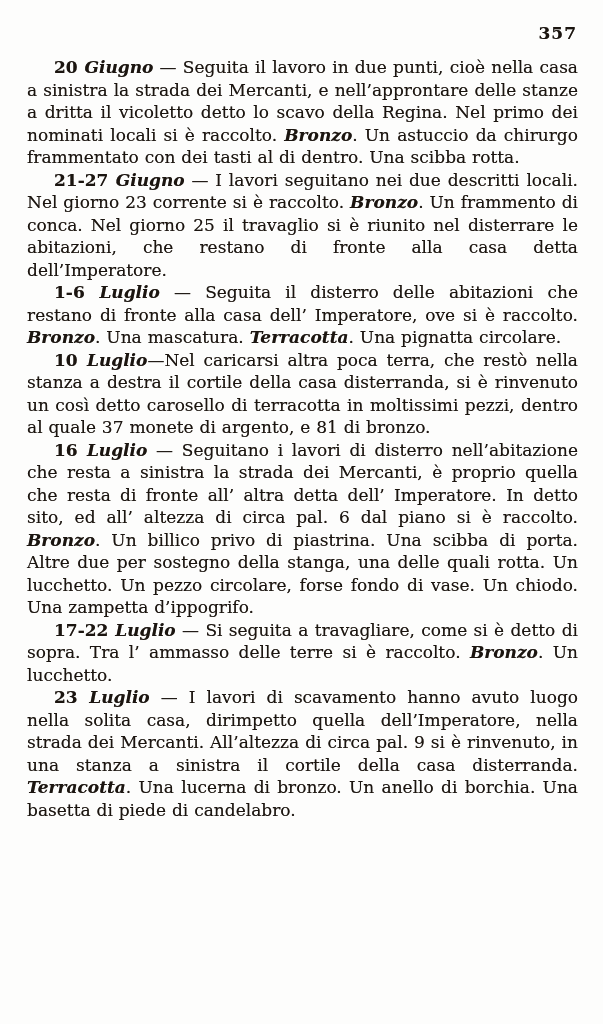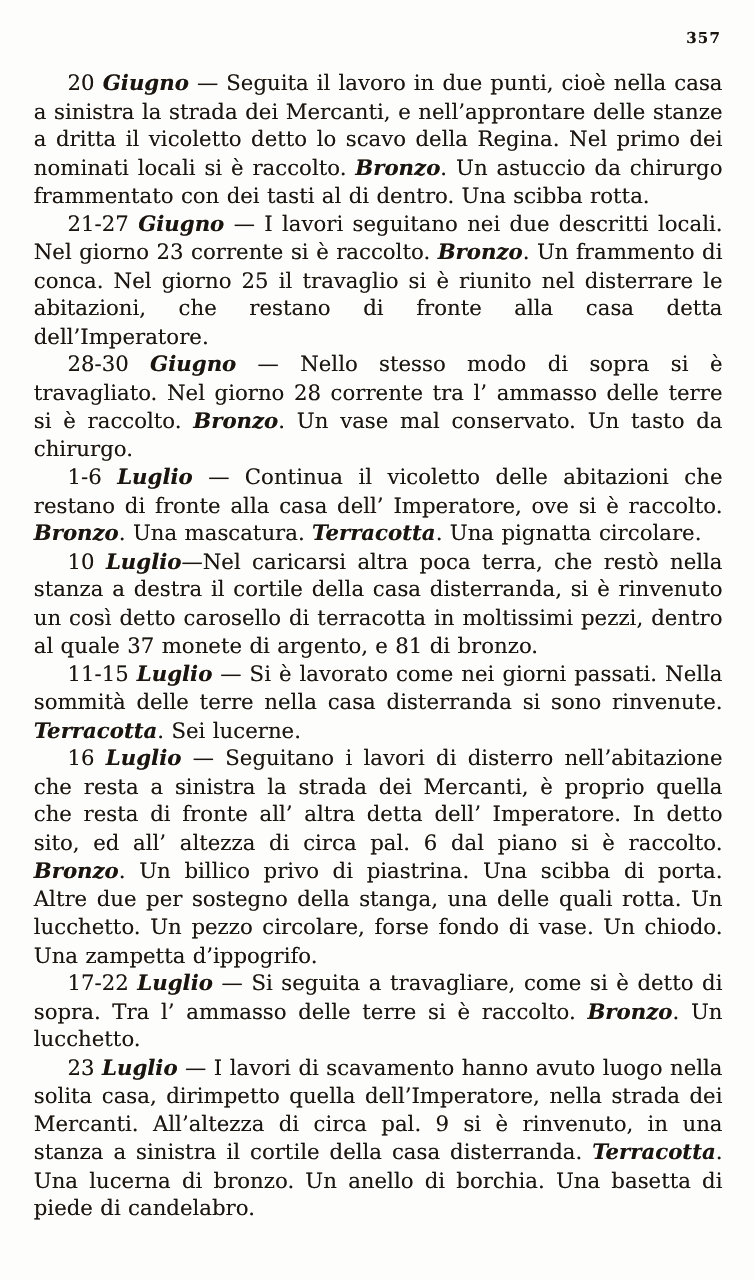--- a/index.html
+++ b/index.html
@@ -33,50 +33,48 @@
     letter-spacing: 1.3px;
     white-space: nowrap;
     padding-right: 30px;
     text-shadow: 0 0 0.5px rgba(20,12,6,0.55);
   }
   .page-number {
     position: absolute;
     right: 1px;
     top: -4px;
     font-weight: bold;
-    font-size: 12px;
+    font-size: 17px;
     letter-spacing: 1px;
     text-shadow: 0 0 0.5px rgba(20,12,6,0.55);
   }
   .page-body p.para {
     margin: 0;
     text-align: justify;
     text-indent: 27px;
     font-size: 17px;
     line-height: 22.5px;
     word-spacing: 0.5px;
     hyphens: auto;
     -webkit-hyphens: auto;
     text-shadow: 0 0 0.45px rgba(25,15,8,0.5);
   }
   .seg-n { font-style: normal; font-weight: normal; margin-top: 25px; }
-  .seg-b { font-weight: normal; margin-top: 48px; }
+  .seg-b { font-weight: bold; margin-top: 48px; }
   .seg-bi { font-weight: bold; font-style: italic; margin-top: 28px; }
 </style>
 </head>
 <body style="background: rgb(253, 253, 252); color: rgb(27, 21, 16);">
 
 <div class="page">
   <div class="page-header">
     <span class="page-number">357</span>
   </div>
   <div class="page-body">
       <p class="para"><span class="seg-b">20 </span><span class="seg-bi">Giugno</span><span class="seg-n"> — Seguita il lavoro in due punti, cioè nella casa a sinistra la strada dei Mercanti, e nell’approntare delle stanze a dritta il vicoletto detto lo scavo della Regina. Nel primo dei nominati locali si è raccolto. </span><span class="seg-bi">Bronzo</span><span class="seg-n">. Un astuccio da chirurgo frammentato con dei tasti al di dentro. Una scibba rotta.</span></p>
       <p class="para"><span class="seg-b">21-27 </span><span class="seg-bi">Giugno</span><span class="seg-n"> — I lavori seguitano nei due descritti locali. Nel giorno 23 corrente si è raccolto. </span><span class="seg-bi">Bronzo</span><span class="seg-n">. Un frammento di conca. Nel giorno 25 il travaglio si è riunito nel disterrare le abitazioni, che restano di fronte alla casa detta dell’Imperatore.</span></p>
-      <p class="para"><span class="seg-b">28-30 </span><span class="seg-bi">Giugno</span><span class="seg-n"> — Nello stesso modo di sopra si è travagliato. Nel giorno 28 corrente tra l’ ammasso delle terre si è raccolto. </span><span class="seg-bi">Bronzo</span><span class="seg-n">. Un vase mal conservato. Un tasto da chirurgo.</span></p>
-      <p class="para"><span class="seg-b">1-6 </span><span class="seg-bi">Luglio</span><span class="seg-n"> — Continua il vicoletto delle abitazioni che restano di fronte alla casa dell’ Imperatore, ove si è raccolto. </span><span class="seg-bi">Bronzo</span><span class="seg-n">. Una mascatura. </span><span class="seg-bi">Terracotta</span><span class="seg-n">. Una pignatta circolare.</span></p>
+      <p class="para"><span class="seg-b">1-6 </span><span class="seg-bi">Luglio</span><span class="seg-n"> — Seguita il disterro delle abitazioni che restano di fronte alla casa dell’ Imperatore, ove si è raccolto. </span><span class="seg-bi">Bronzo</span><span class="seg-n">. Una mascatura. </span><span class="seg-bi">Terracotta</span><span class="seg-n">. Una pignatta circolare.</span></p>
       <p class="para"><span class="seg-b">10 </span><span class="seg-bi">Luglio</span><span class="seg-n">—Nel caricarsi altra poca terra, che restò nella stanza a destra il cortile della casa disterranda, si è rinvenuto un così detto carosello di terracotta in moltissimi pezzi, dentro al quale 37 monete di argento, e 81 di bronzo.</span></p>
-      <p class="para"><span class="seg-b">11-15 </span><span class="seg-bi">Luglio</span><span class="seg-n"> — Si è lavorato come nei giorni passati. Nella sommità delle terre nella casa disterranda si sono rinvenute. </span><span class="seg-bi">Terracotta</span><span class="seg-n">. Sei lucerne.</span></p>
       <p class="para"><span class="seg-b">16 </span><span class="seg-bi">Luglio</span><span class="seg-n"> — Seguitano i lavori di disterro nell’abitazione che resta a sinistra la strada dei Mercanti, è proprio quella che resta di fronte all’ altra detta dell’ Imperatore. In detto sito, ed all’ altezza di circa pal. 6 dal piano si è raccolto. </span><span class="seg-bi">Bronzo</span><span class="seg-n">. Un billico privo di piastrina. Una scibba di porta. Altre due per sostegno della stanga, una delle quali rotta. Un lucchetto. Un pezzo circolare, forse fondo di vase. Un chiodo. Una zampetta d’ippogrifo.</span></p>
       <p class="para"><span class="seg-b">17-22 </span><span class="seg-bi">Luglio</span><span class="seg-n"> — Si seguita a travagliare, come si è detto di sopra. Tra l’ ammasso delle terre si è raccolto. </span><span class="seg-bi">Bronzo</span><span class="seg-n">. Un lucchetto.</span></p>
       <p class="para"><span class="seg-b">23 </span><span class="seg-bi">Luglio</span><span class="seg-n"> — I lavori di scavamento hanno avuto luogo nella solita casa, dirimpetto quella dell’Imperatore, nella strada dei Mercanti. All’altezza di circa pal. 9 si è rinvenuto, in una stanza a sinistra il cortile della casa disterranda. </span><span class="seg-bi">Terracotta</span><span class="seg-n">. Una lucerna di bronzo. Un anello di borchia. Una basetta di piede di candelabro.</span></p>
     </div>
 </div>
 
 </body></html>

